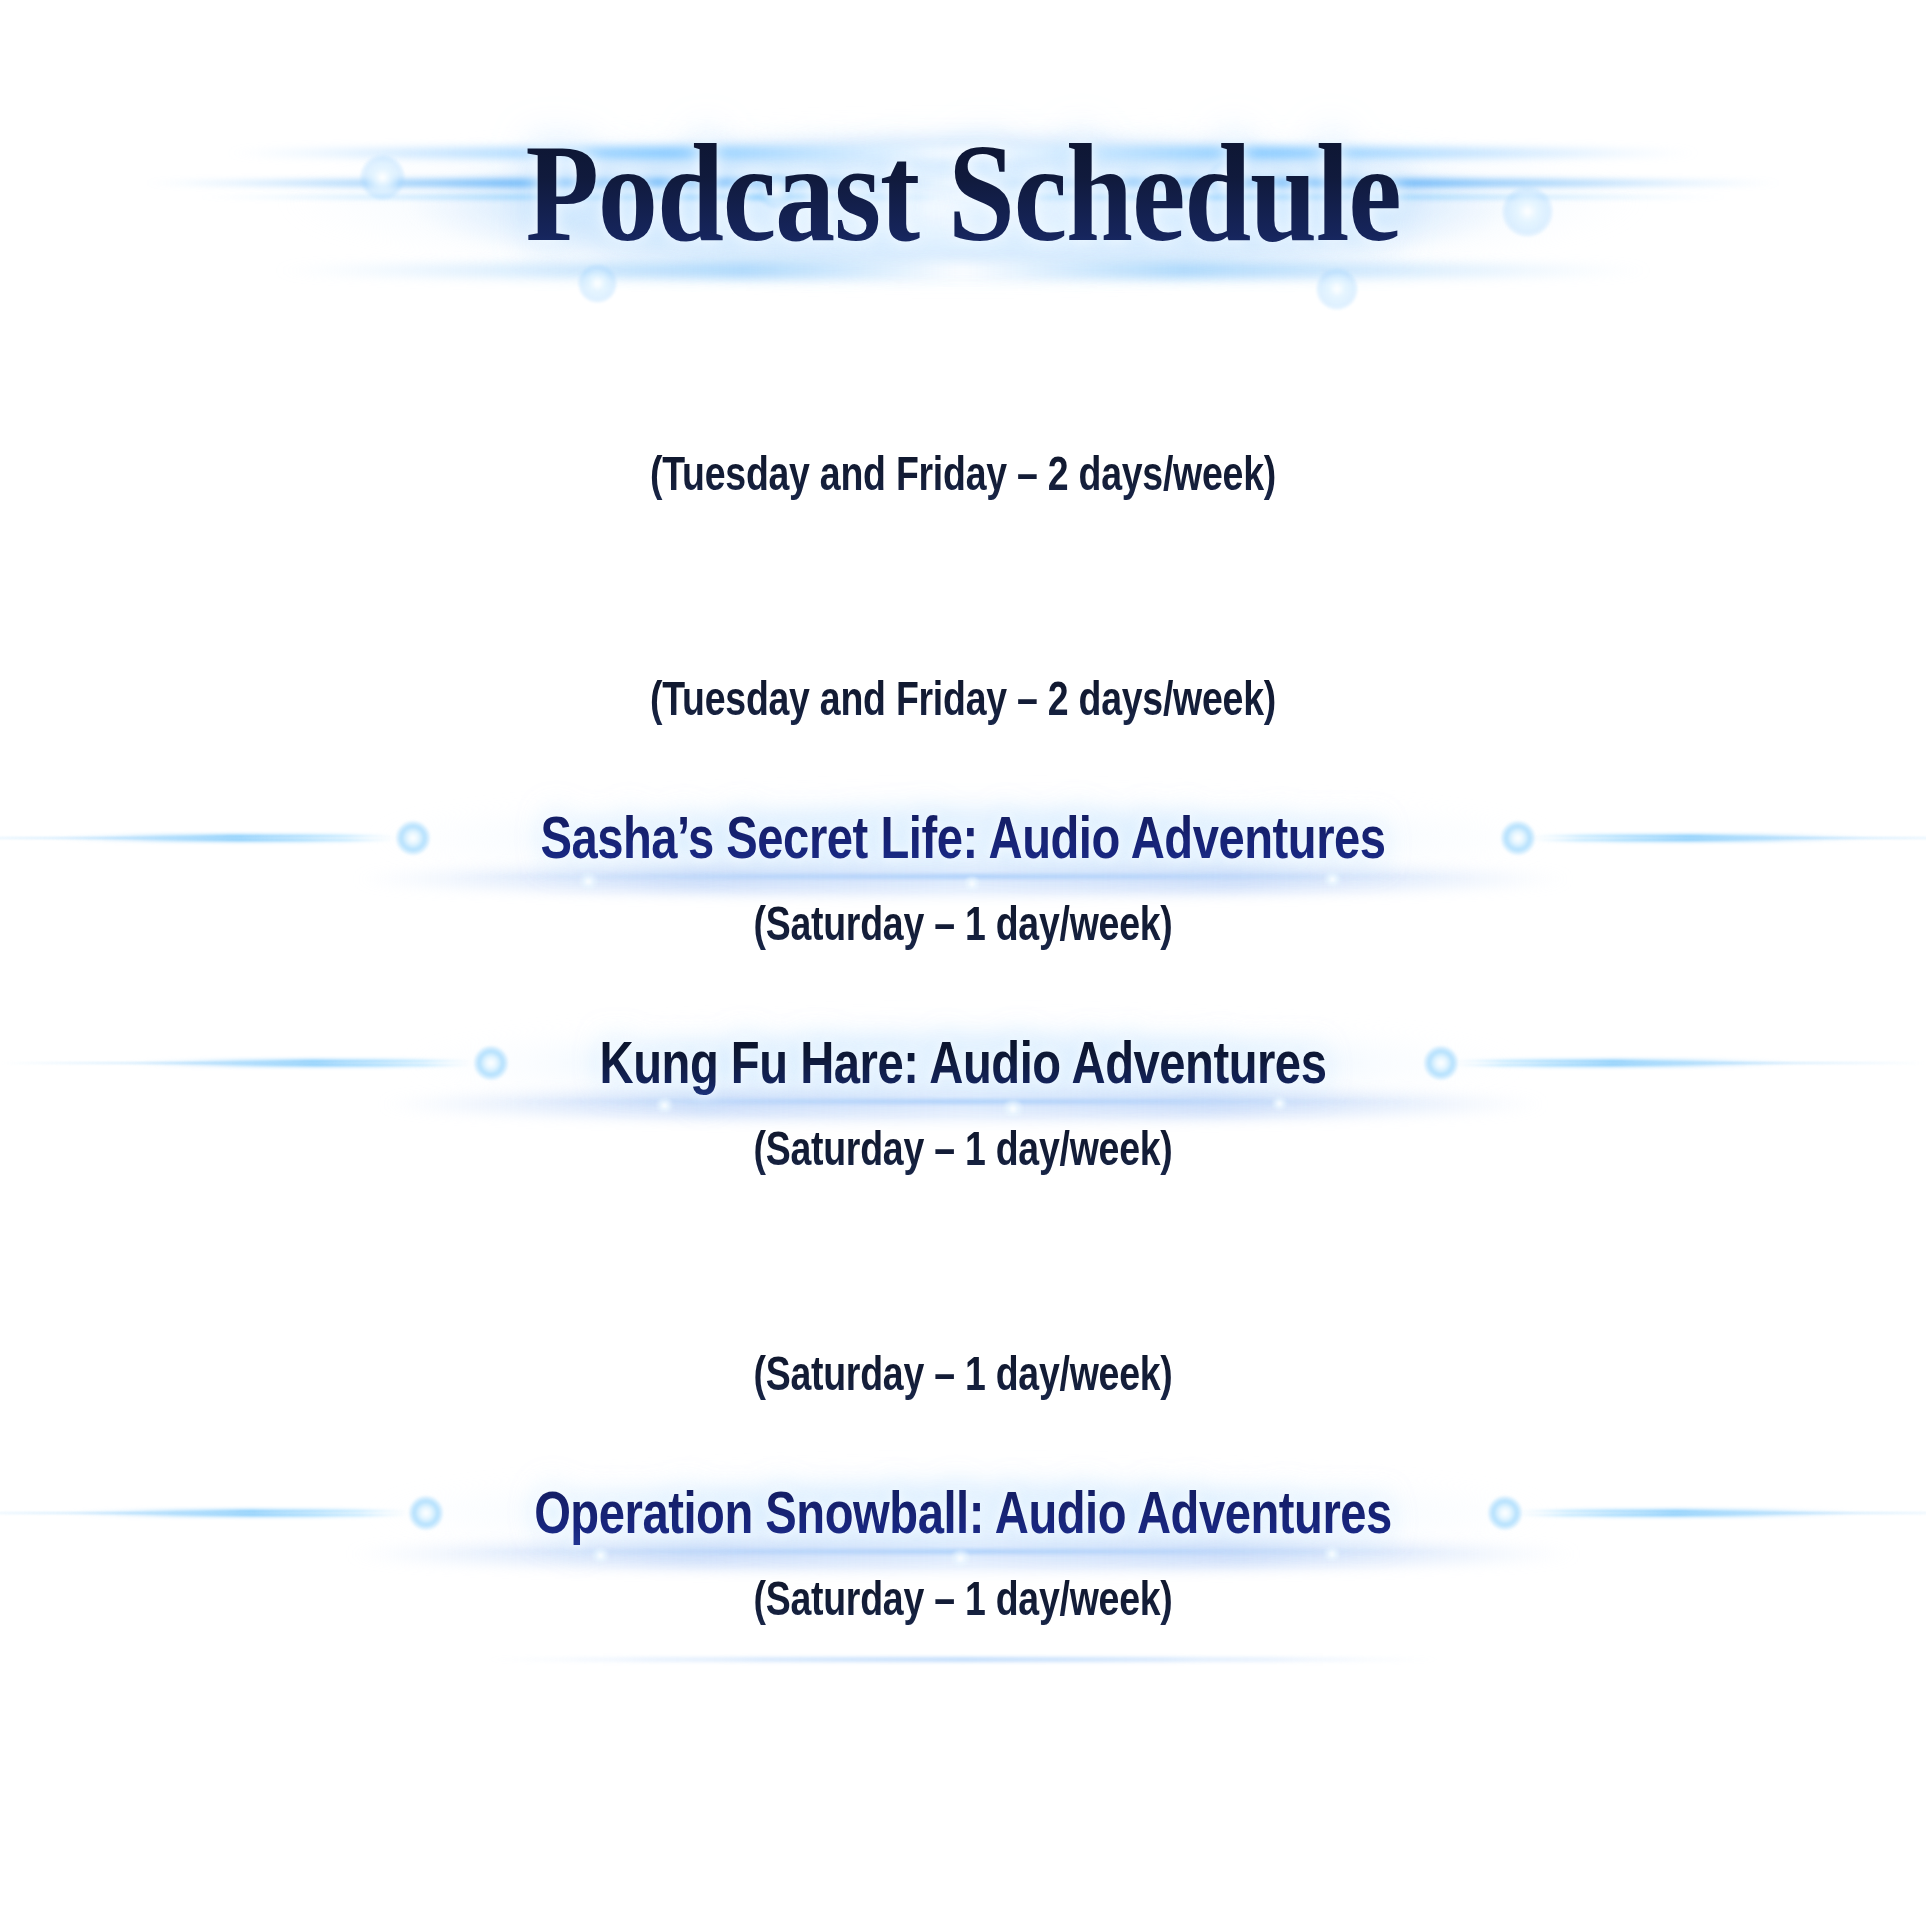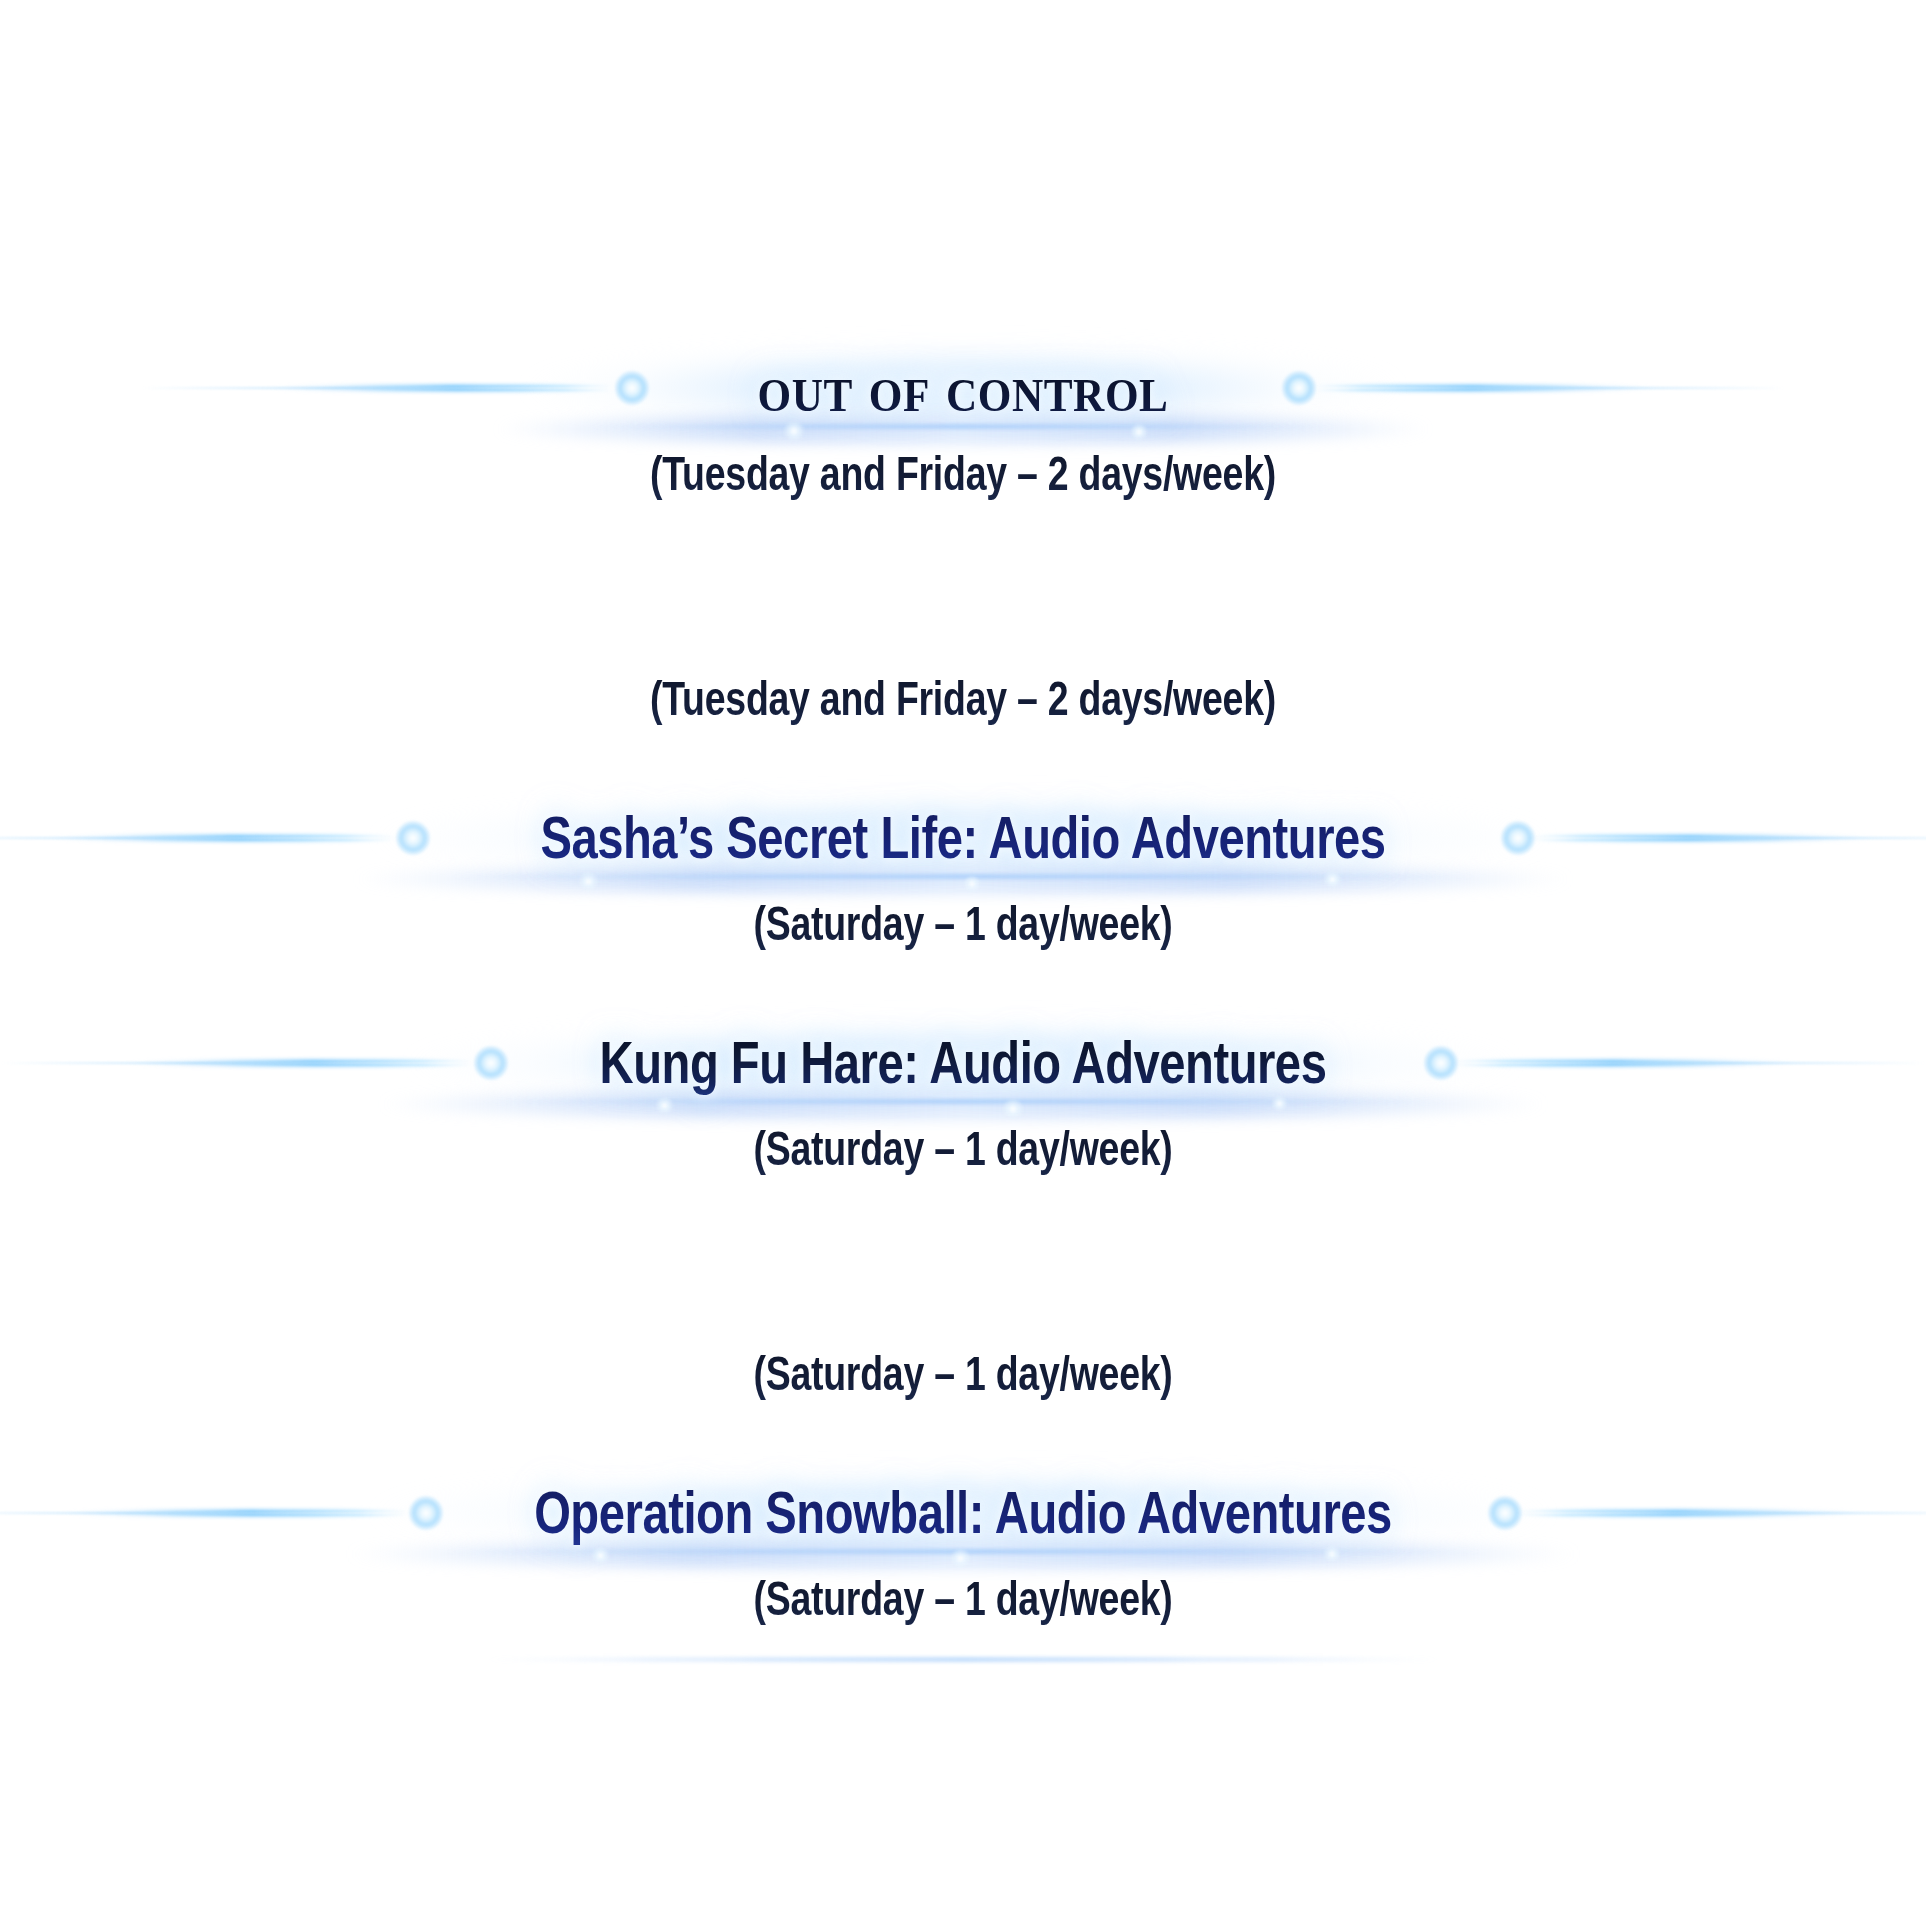--- a/index.html
+++ b/index.html
@@ -269,38 +269,39 @@
     border-radius:50%;
     background:radial-gradient(circle, rgba(255,255,255,1) 0%, rgba(235,247,255,.8) 30%, rgba(255,255,255,0) 72%);
     filter:blur(1px);
   }
 </style>
 </head>
 <body>
 
 <div id="stage">
 
+  <div class="header">
+    <div class="halo-wide"></div>
+    <div class="halo-core"></div>
+    <div class="bar b1"></div>
+    <div class="bar b2"></div>
+    <div class="bar b3"></div>
+    <div class="bar b4"></div>
+    <div class="spark" style="left:360px;top:59px;width:45px;height:45px;"></div>
+    <div class="spark" style="left:758px;top:77px;width:36px;height:36px;"></div>
+    <div class="spark" style="left:1207px;top:64px;width:40px;height:40px;"></div>
+    <div class="spark" style="left:1502px;top:90px;width:51px;height:51px;"></div>
+    <div class="spark" style="left:578px;top:168px;width:39px;height:39px;"></div>
+    <div class="spark" style="left:1316px;top:172px;width:42px;height:42px;"></div>
+    <h1>Podcast Schedule</h1>
+  </div>
 
   <div class="schedule">
 
     <div class="entry">
-      <div class="title-wrap">
-        <div class="title-glow" style="width:1002px;"></div>
-        <div class="flare left" style="right:1297px;"></div>
-        <div class="flare right" style="left:1297px;"></div>
-        <div class="flare-thin left" style="right:1297px;"></div>
-        <div class="flare-thin right" style="left:1297px;"></div>
-        <div class="flare-dot" style="left:632px;"></div>
-        <div class="flare-dot" style="left:1299px;"></div>
-        <div class="under-haze" style="width:937px;"></div>
-        <div class="under-line" style="width:758px;"></div>
-        <div class="mini-spark" style="left:783px;top:80px;width:22px;height:22px;"></div>
-        <div class="mini-spark" style="left:1130px;top:83px;width:18px;height:18px;"></div>
-        <h2 class="entry-title serif-caps">Out of Control</h2>
-      </div>
       <p class="entry-sub">(Tuesday and Friday – 2 days/week)</p>
     </div>
 
     <div class="entry">
       <p class="entry-sub">(Tuesday and Friday – 2 days/week)</p>
     </div>
 
     <div class="entry">
       <div class="title-wrap">
         <div class="title-glow" style="width:1348px;"></div>

